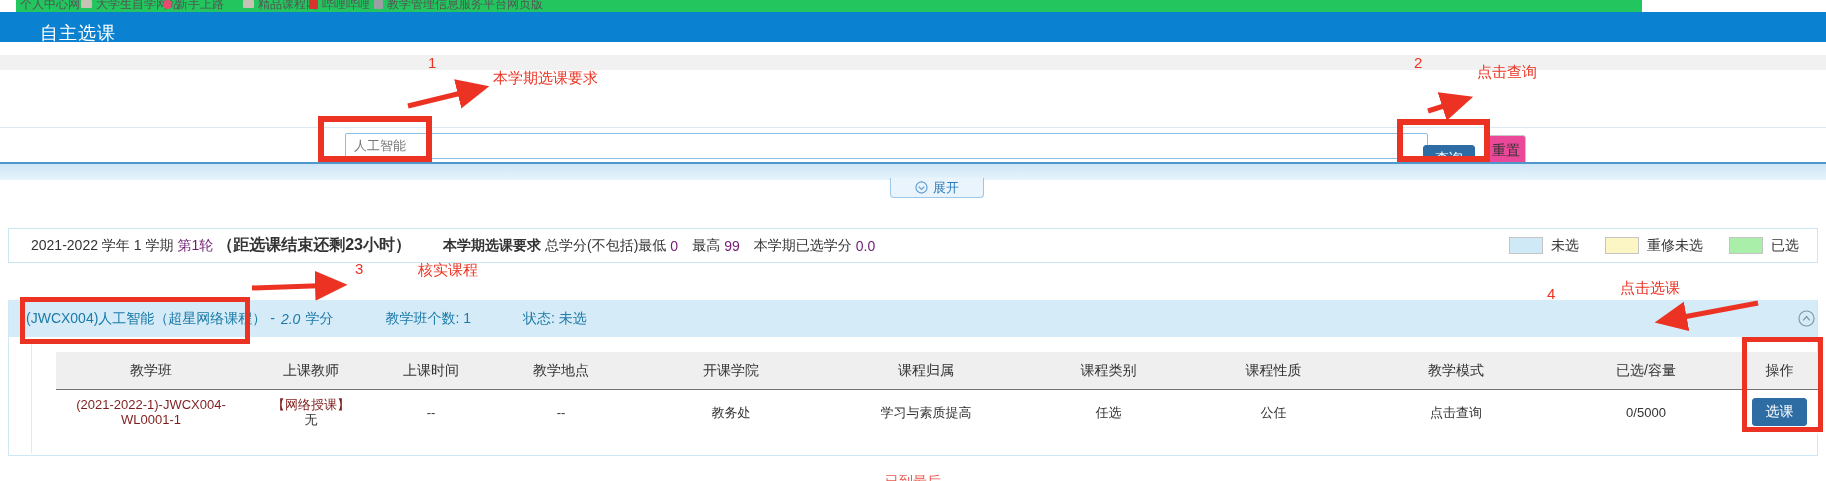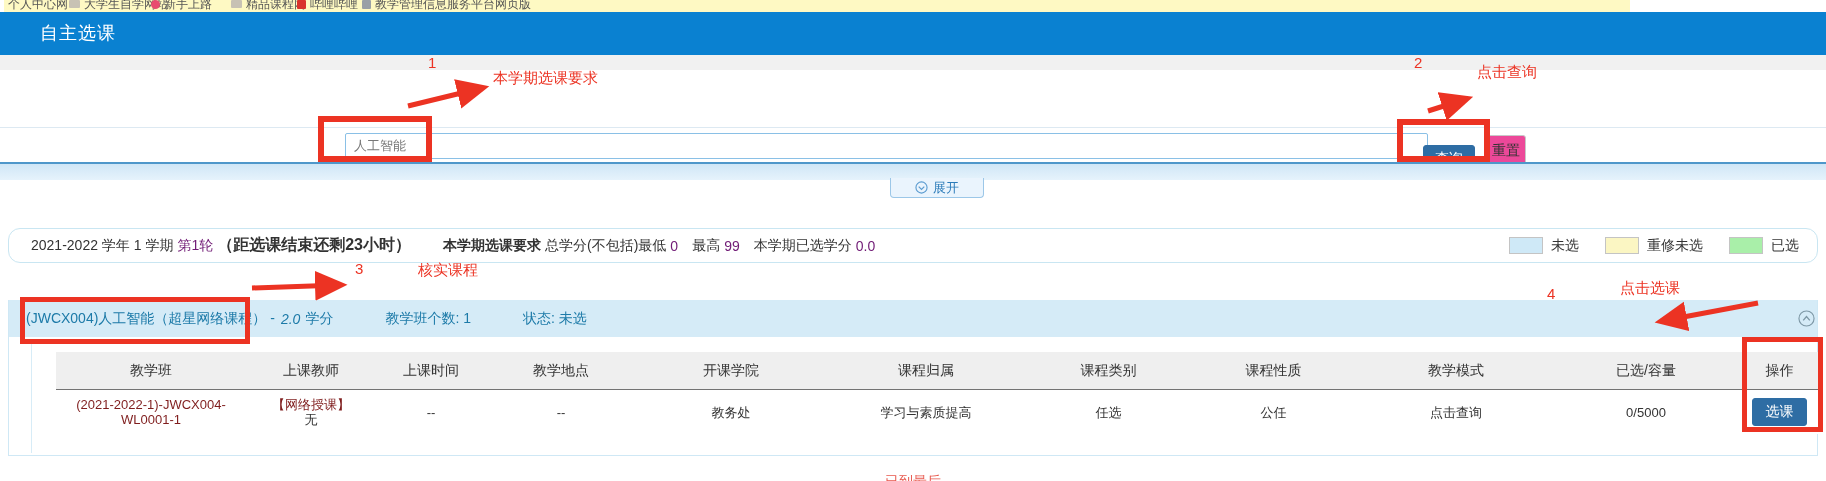--- a/index.html
+++ b/index.html
@@ -1,50 +1,50 @@
 <!DOCTYPE html>
 <html><head>
 <meta charset="utf-8">
 <style>
   html,body{margin:0;padding:0;background:#fff;}
   #screen{position:relative;width:1826px;height:481px;overflow:hidden;background:#fff;
           font-family:"Liberation Sans","DejaVu Sans",sans-serif;font-size:14px;color:#333;}
   .abs{position:absolute;}
 
   
-  .bmbar{left:4px;top:0;width:1626px;height:12px;background:#fef9c3;overflow:hidden;}
+  .bmbar{left:16px;top:0;width:1626px;height:12px;background:#22c55e;overflow:hidden;}
   .bmitem{position:absolute;top:-4px;height:16px;font-size:12px;color:#555;white-space:nowrap;display:flex;align-items:center;gap:4px;}
   .fold{width:11px;height:8px;background:#c8c2b4;border-radius:1px;position:relative;}
   .fold:before{content:"";position:absolute;top:-2px;left:0;width:5px;height:2px;background:#c8c2b4;border-radius:1px 1px 0 0;}
   .dotpink{width:9px;height:9px;border-radius:50%;background:#e84b6f;}
   .sqred{width:9px;height:9px;background:#d9332b;border-radius:1px;}
   .sqgray{width:9px;height:9px;background:#9aa0a6;border-radius:1px;}
   .miniicon{width:11px;height:8px;border:1px solid #777;border-radius:1px;background:#eee;}
 
   
-  .tophdr{left:0;top:12px;width:1826px;height:43px;background:#0a81d1;}
+  .tophdr{left:0;top:12px;width:1826px;height:30px;background:#0a81d1;}
   .tophdr .t{position:absolute;left:40px;top:0;line-height:43px;color:#fff;font-size:18px;letter-spacing:1px;}
   .graystrip{left:0;top:55px;width:1826px;height:15px;background:#f1f1f1;}
 
   
   .panelline{left:0;top:127px;width:1826px;height:0;border-top:1px solid #dde9f2;}
   .srch{left:345px;top:133px;width:1065px;height:24px;border:1px solid #8ac0e6;border-radius:2px;
         font-size:13px;color:#777;padding:0 8px;outline:none;background:#fff;font-family:inherit;}
   .btnq{left:1423px;top:145px;width:52px;height:27px;background:#2e6da4;border:1px solid #2e6da4;border-radius:3px;
         color:#fff;font-size:14px;cursor:pointer;font-family:inherit;}
   .btnr{left:1486px;top:135px;width:40px;height:32px;background:#ec4899;border:1px solid #c8c8c8;border-radius:3px;
         color:#333;font-size:14px;cursor:pointer;font-family:inherit;padding:0;}
   .bluestrip{left:0;top:162px;width:1826px;height:16px;border-top:2px solid #4e97ca;
              background:linear-gradient(#cfe6f6,#e6f3fc);}
   .expand{left:890px;top:178px;width:92px;height:19px;background:#eaf4fd;border:1px solid #9cc7e8;border-top:none;
           border-radius:0 0 4px 4px;display:flex;align-items:center;justify-content:center;gap:5px;
           color:#2b7bb9;font-size:13px;cursor:pointer;}
 
   
-  .infobar{left:8px;top:228px;width:1808px;height:33px;border:1px solid #c9e6f2;border-radius:12px;background:#fff;}
+  .infobar{left:8px;top:228px;width:1808px;height:33px;border:1px solid #c9e6f2;border-radius:0;background:#fff;}
   .inforow{position:absolute;left:22px;top:0;height:33px;display:flex;align-items:center;white-space:nowrap;font-size:14px;}
   .seg{margin-right:4px;}
   .red{color:#701a75;}
   .b{font-weight:bold;}
   .big{font-size:16px;}
   .gap28{margin-left:28px;}
   .legend{position:absolute;right:18px;top:0;height:33px;display:flex;align-items:center;gap:26px;}
   .lgi{display:flex;align-items:center;gap:8px;font-size:14px;color:#333;}
   .sw{width:32px;height:15px;border:1px solid #c4c4c4;}
 

